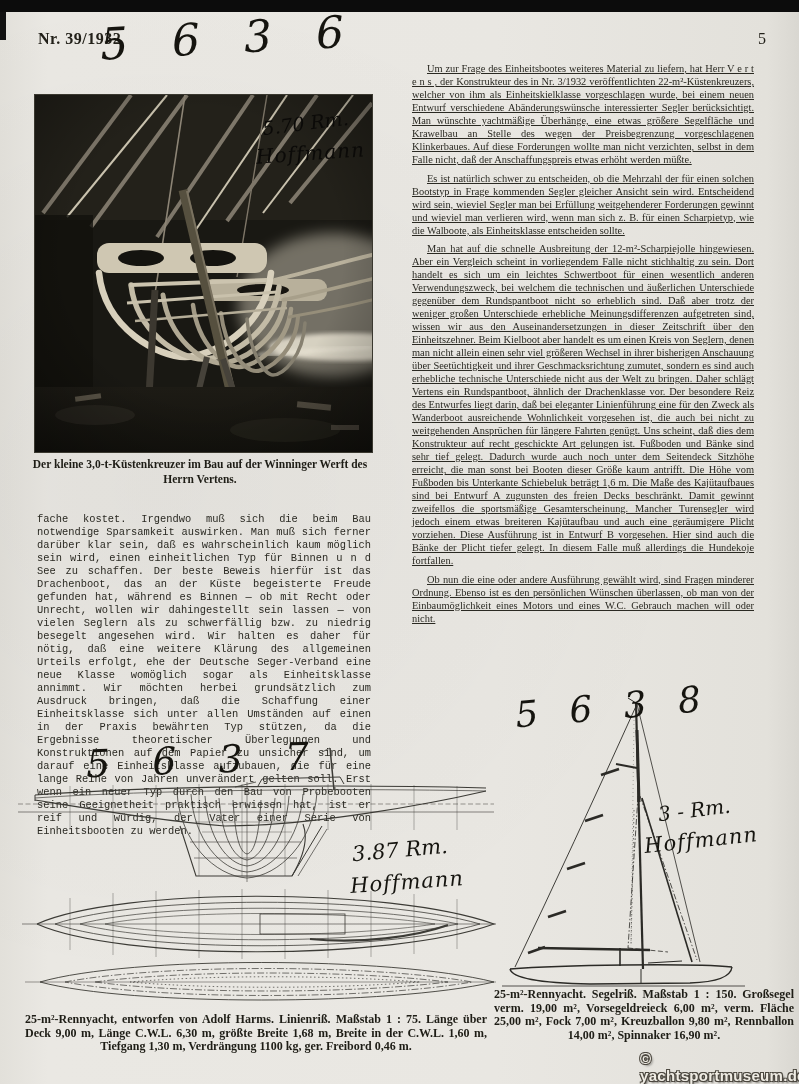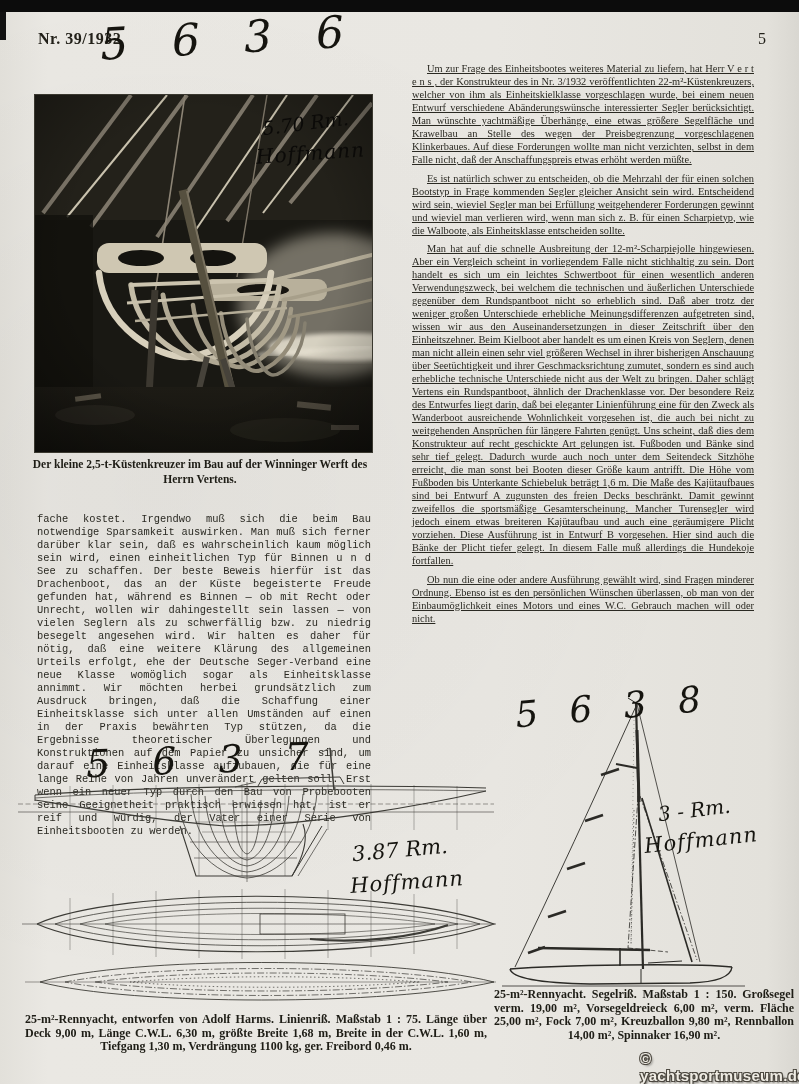--- a/index.html
+++ b/index.html
@@ -152,21 +152,21 @@
       <ellipse cx="250" cy="335" rx="55" ry="12" fill="#27251d" opacity="0.7"></ellipse>
       <rect x="40" y="300" width="26" height="5" fill="#6b6455" opacity="0.8" transform="rotate(-8 53 302)"></rect>
       <rect x="262" y="308" width="34" height="6" fill="#6b6455" opacity="0.7" transform="rotate(6 279 311)"></rect>
       <rect x="296" y="330" width="28" height="5" fill="#5c564a" opacity="0.7"></rect>
       <rect width="337" height="357" fill="url(#vig)"></rect>
     </svg>
   </figure>
   <div class="hand photo-price">5.70 Rm.</div>
   <div class="hand photo-sig">Hoffmann</div>
 
-  <div class="photo-caption">Der kleine 2,5-t-Küstenkreuzer im Bau auf der Winninger Werft des Herrn Vertens.</div>
+  <div class="photo-caption">Der kleine 3,0-t-Küstenkreuzer im Bau auf der Winninger Werft des Herrn Vertens.</div>
 
   <div class="col left-col">
     <p class="noindent">fache kostet.  Irgendwo muß sich die beim Bau notwendige Sparsamkeit auswirken.  Man muß sich ferner darüber klar sein, daß es wahrscheinlich kaum möglich sein wird, einen einheitlichen Typ für Binnen u n d See zu schaffen.  Der beste Beweis hierfür ist das Drachenboot, das an der Küste begeisterte Freude gefunden hat, während es Binnen — ob mit Recht oder Unrecht, wollen wir dahingestellt sein lassen — von vielen Seglern als zu schwerfällig bzw. zu niedrig besegelt angesehen wird.  Wir halten es daher für nötig, daß eine weitere Klärung des allgemeinen Urteils erfolgt, ehe der Deutsche Seger-Verband eine neue Klasse womöglich sogar als Einheitsklasse annimmt. Wir möchten herbei grundsätzlich zum Ausdruck bringen, daß die Schaffung einer Einheitsklasse sich unter allen Umständen auf einen in der Praxis bewährten Typ stützen, da die Ergebnisse theoretischer Überlegungen und Konstruktionen auf dem Papier zu unsicher sind, um darauf eine Einheitsklasse aufzubauen, die für eine lange Reihe von Jahren unverändert gelten soll.  Erst wenn ein neuer Typ durch den Bau von Probebooten seine Geeignetheit praktisch erwiesen hat, ist er reif und würdig, der Vater einer Serie von Einheitsbooten zu werden.</p>
   </div>
 
   <div class="col right-col">
     <p>Um zur Frage des Einheitsbootes weiteres Material zu liefern, hat Herr V e r t e n s , der Konstrukteur des in Nr. 3/1932 veröffentlichten 22-m²-Küstenkreuzers, welcher von ihm als Einheitskielklasse vorgeschlagen wurde, bei einem neuen Entwurf verschiedene Abänderungswünsche interessierter Segler berücksichtigt.  Man wünschte yachtmäßige Überhänge, eine etwas größere Segelfläche und Krawelbau an Stelle des wegen der Preisbegrenzung vorgeschlagenen Klinkerbaues.  Auf diese Forderungen wollte man nicht verzichten, selbst in dem Falle nicht, daß der Anschaffungspreis etwas erhöht werden müßte.</p>
     <p>Es ist natürlich schwer zu entscheiden, ob die Mehrzahl der für einen solchen Bootstyp in Frage kommenden Segler gleicher Ansicht sein wird.  Entscheidend wird sein, wieviel Segler man bei Erfüllung weitgehenderer Forderungen gewinnt und wieviel man verlieren wird, wenn man sich z. B. für einen Scharpietyp, wie die Walboote, als Einheitsklasse entscheiden sollte.</p>
     <p>Man hat auf die schnelle Ausbreitung der 12-m²-Scharpiejolle hingewiesen.  Aber ein Vergleich scheint in vorliegendem Falle nicht stichhaltig zu sein.  Dort handelt es sich um ein leichtes Schwertboot für einen wesentlich anderen Verwendungszweck, bei welchem die technischen und äußerlichen Unterschiede gegenüber dem Rundspantboot nicht so erheblich sind.  Daß aber trotz der weniger großen Unterschiede erhebliche Meinungsdifferenzen aufgetreten sind, wissen wir aus den Auseinandersetzungen in dieser Zeitschrift über den Einheitszehner.  Beim Kielboot aber handelt es um einen Kreis von Seglern, denen man nicht allein einen sehr viel größeren Wechsel in ihrer bisherigen Anschauung über Seetüchtigkeit und ihrer Geschmacksrichtung zumutet, sondern es sind auch erhebliche technische Unterschiede nicht aus der Welt zu bringen.  Daher schlägt Vertens ein Rundspantboot, ähnlich der Drachenklasse vor.  Der besondere Reiz des Entwurfes liegt darin, daß bei eleganter Linienführung eine für den Zweck als Wanderboot ausreichende Wohnlichkeit vorgesehen ist, die auch bei nicht zu weitgehenden Ansprüchen für längere Fahrten genügt.  Uns scheint, daß dies dem Konstrukteur auf recht geschickte Art gelungen ist.  Fußboden und Bänke sind sehr tief gelegt.  Dadurch wurde auch noch unter dem Seitendeck Sitzhöhe erreicht, die man sonst bei Booten dieser Größe kaum antrifft.  Die Höhe vom Fußboden bis Unterkante Schiebeluk beträgt 1,6 m.  Die Maße des Kajütaufbaues sind bei Entwurf A zugunsten des freien Decks beschränkt.  Damit gewinnt zweifellos die sportsmäßige Gesamterscheinung.  Mancher Turensegler wird jedoch einem etwas breiteren Kajütaufbau und auch eine geräumigere Plicht vorziehen.  Diese Ausführung ist in Entwurf B vorgesehen.  Hier sind auch die Bänke der Plicht tiefer gelegt.  In diesem Falle muß allerdings die Hundekoje fortfallen.</p>
     <p>Ob nun die eine oder andere Ausführung gewählt wird, sind Fragen minderer Ordnung.  Ebenso ist es den persönlichen Wünschen überlassen, ob man von der Einbaumöglichkeit eines Motors und eines W.C. Gebrauch machen will oder nicht.</p>

